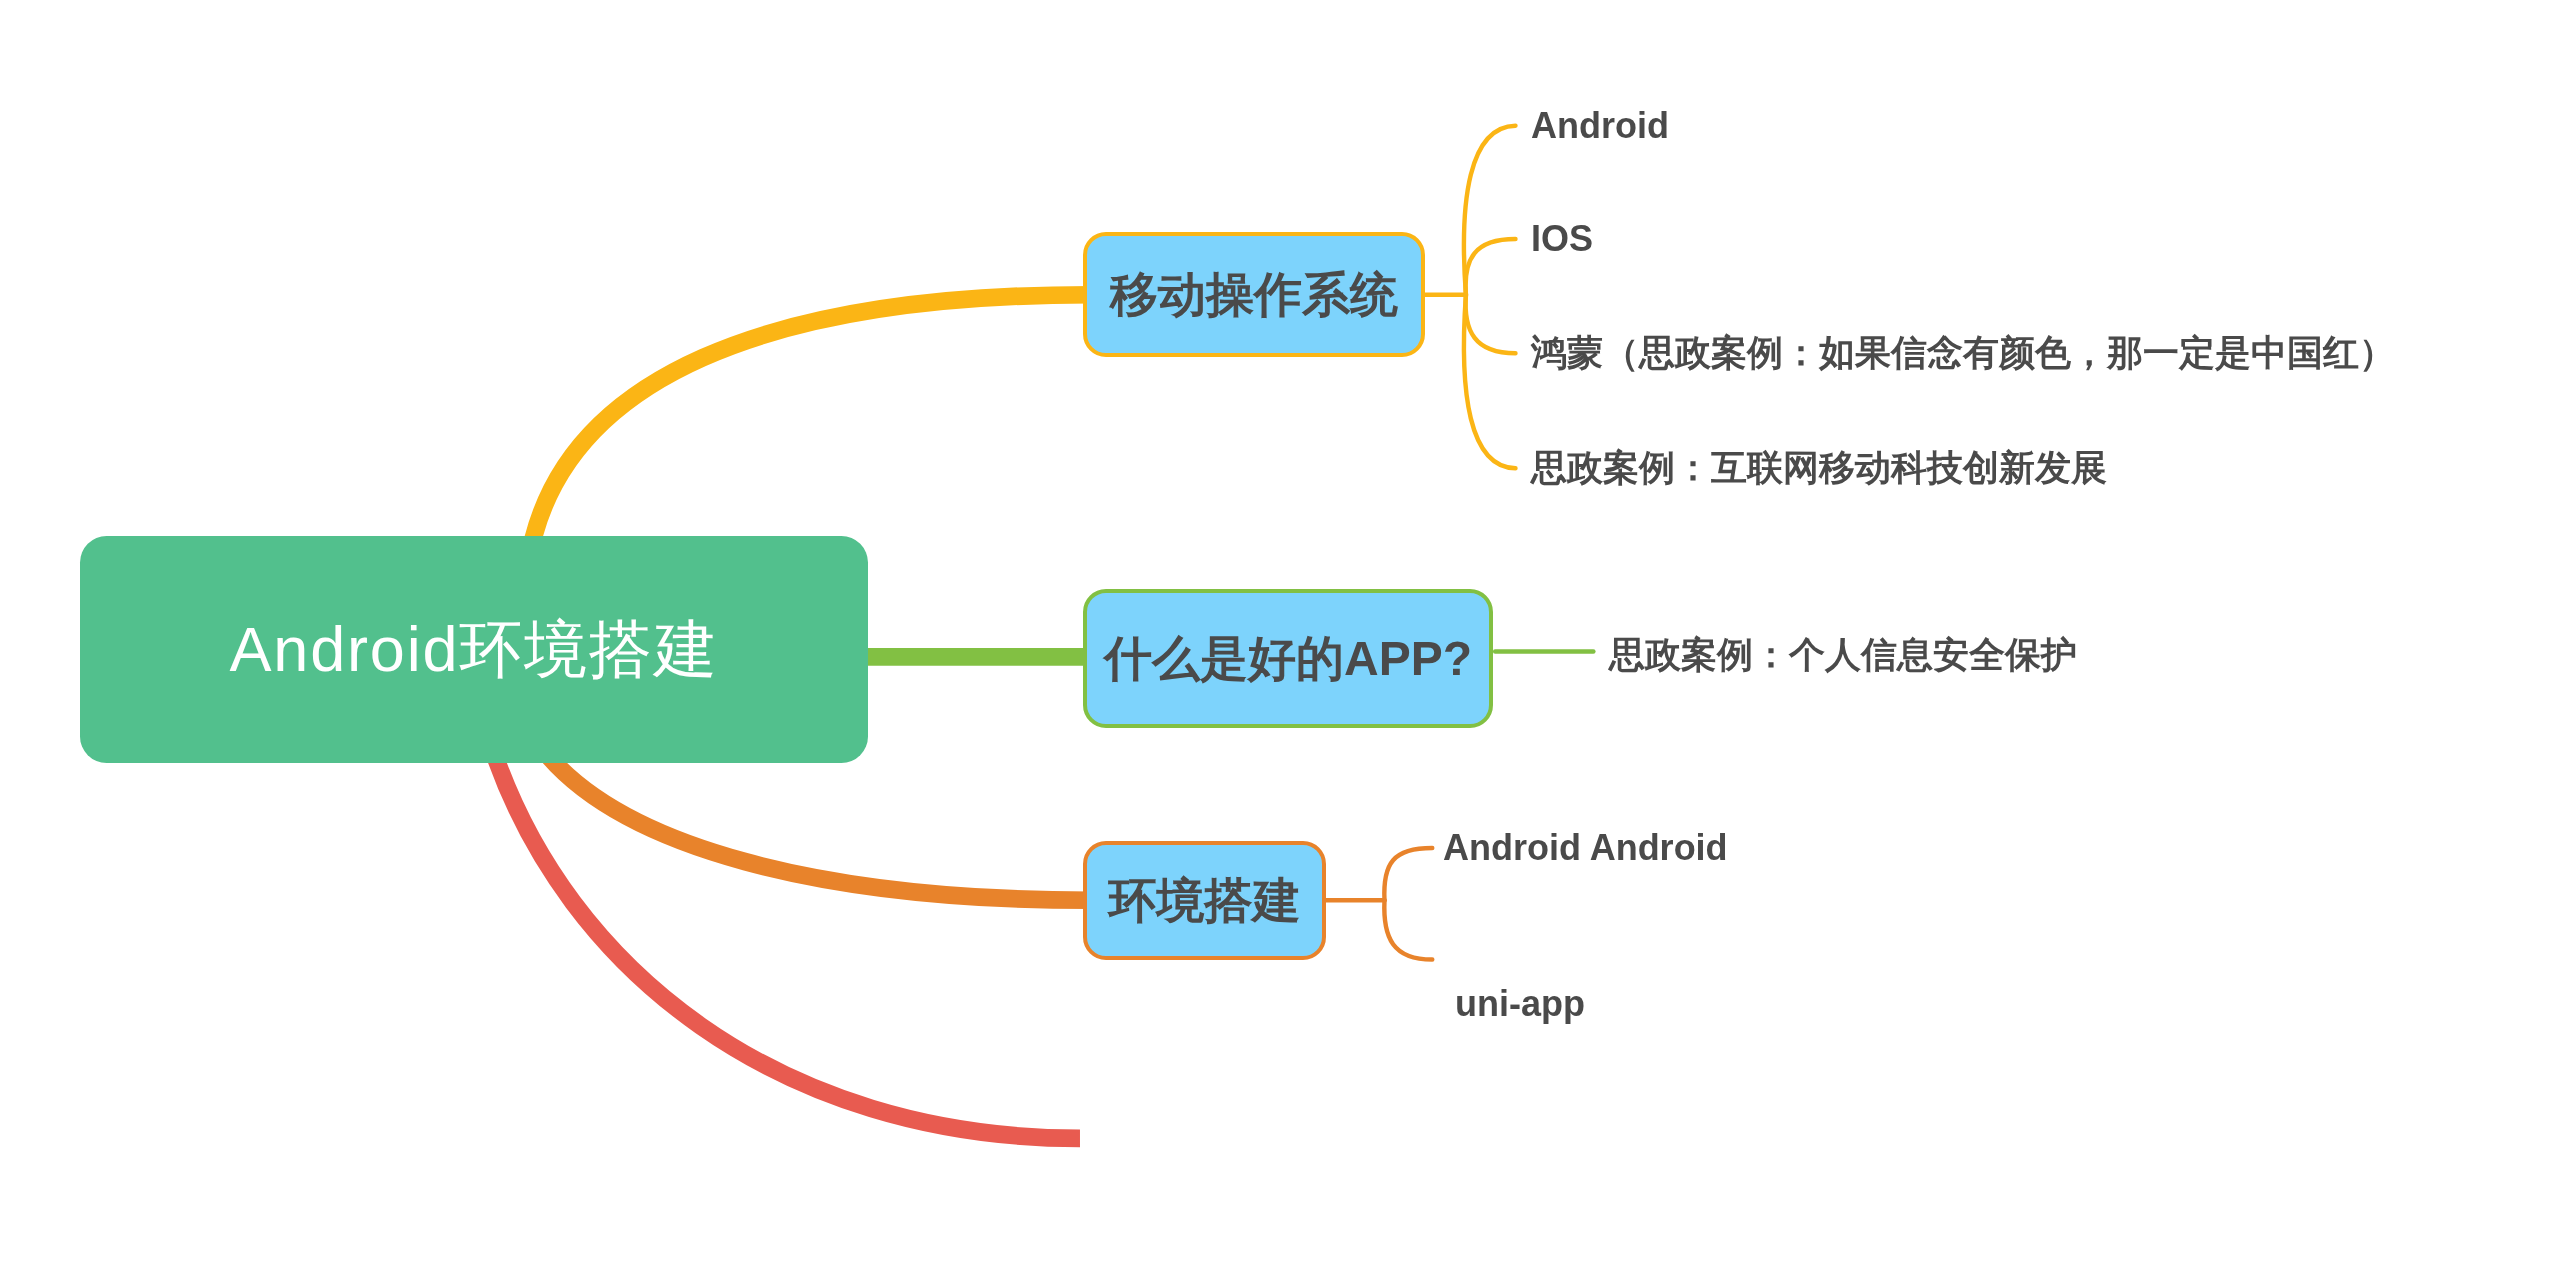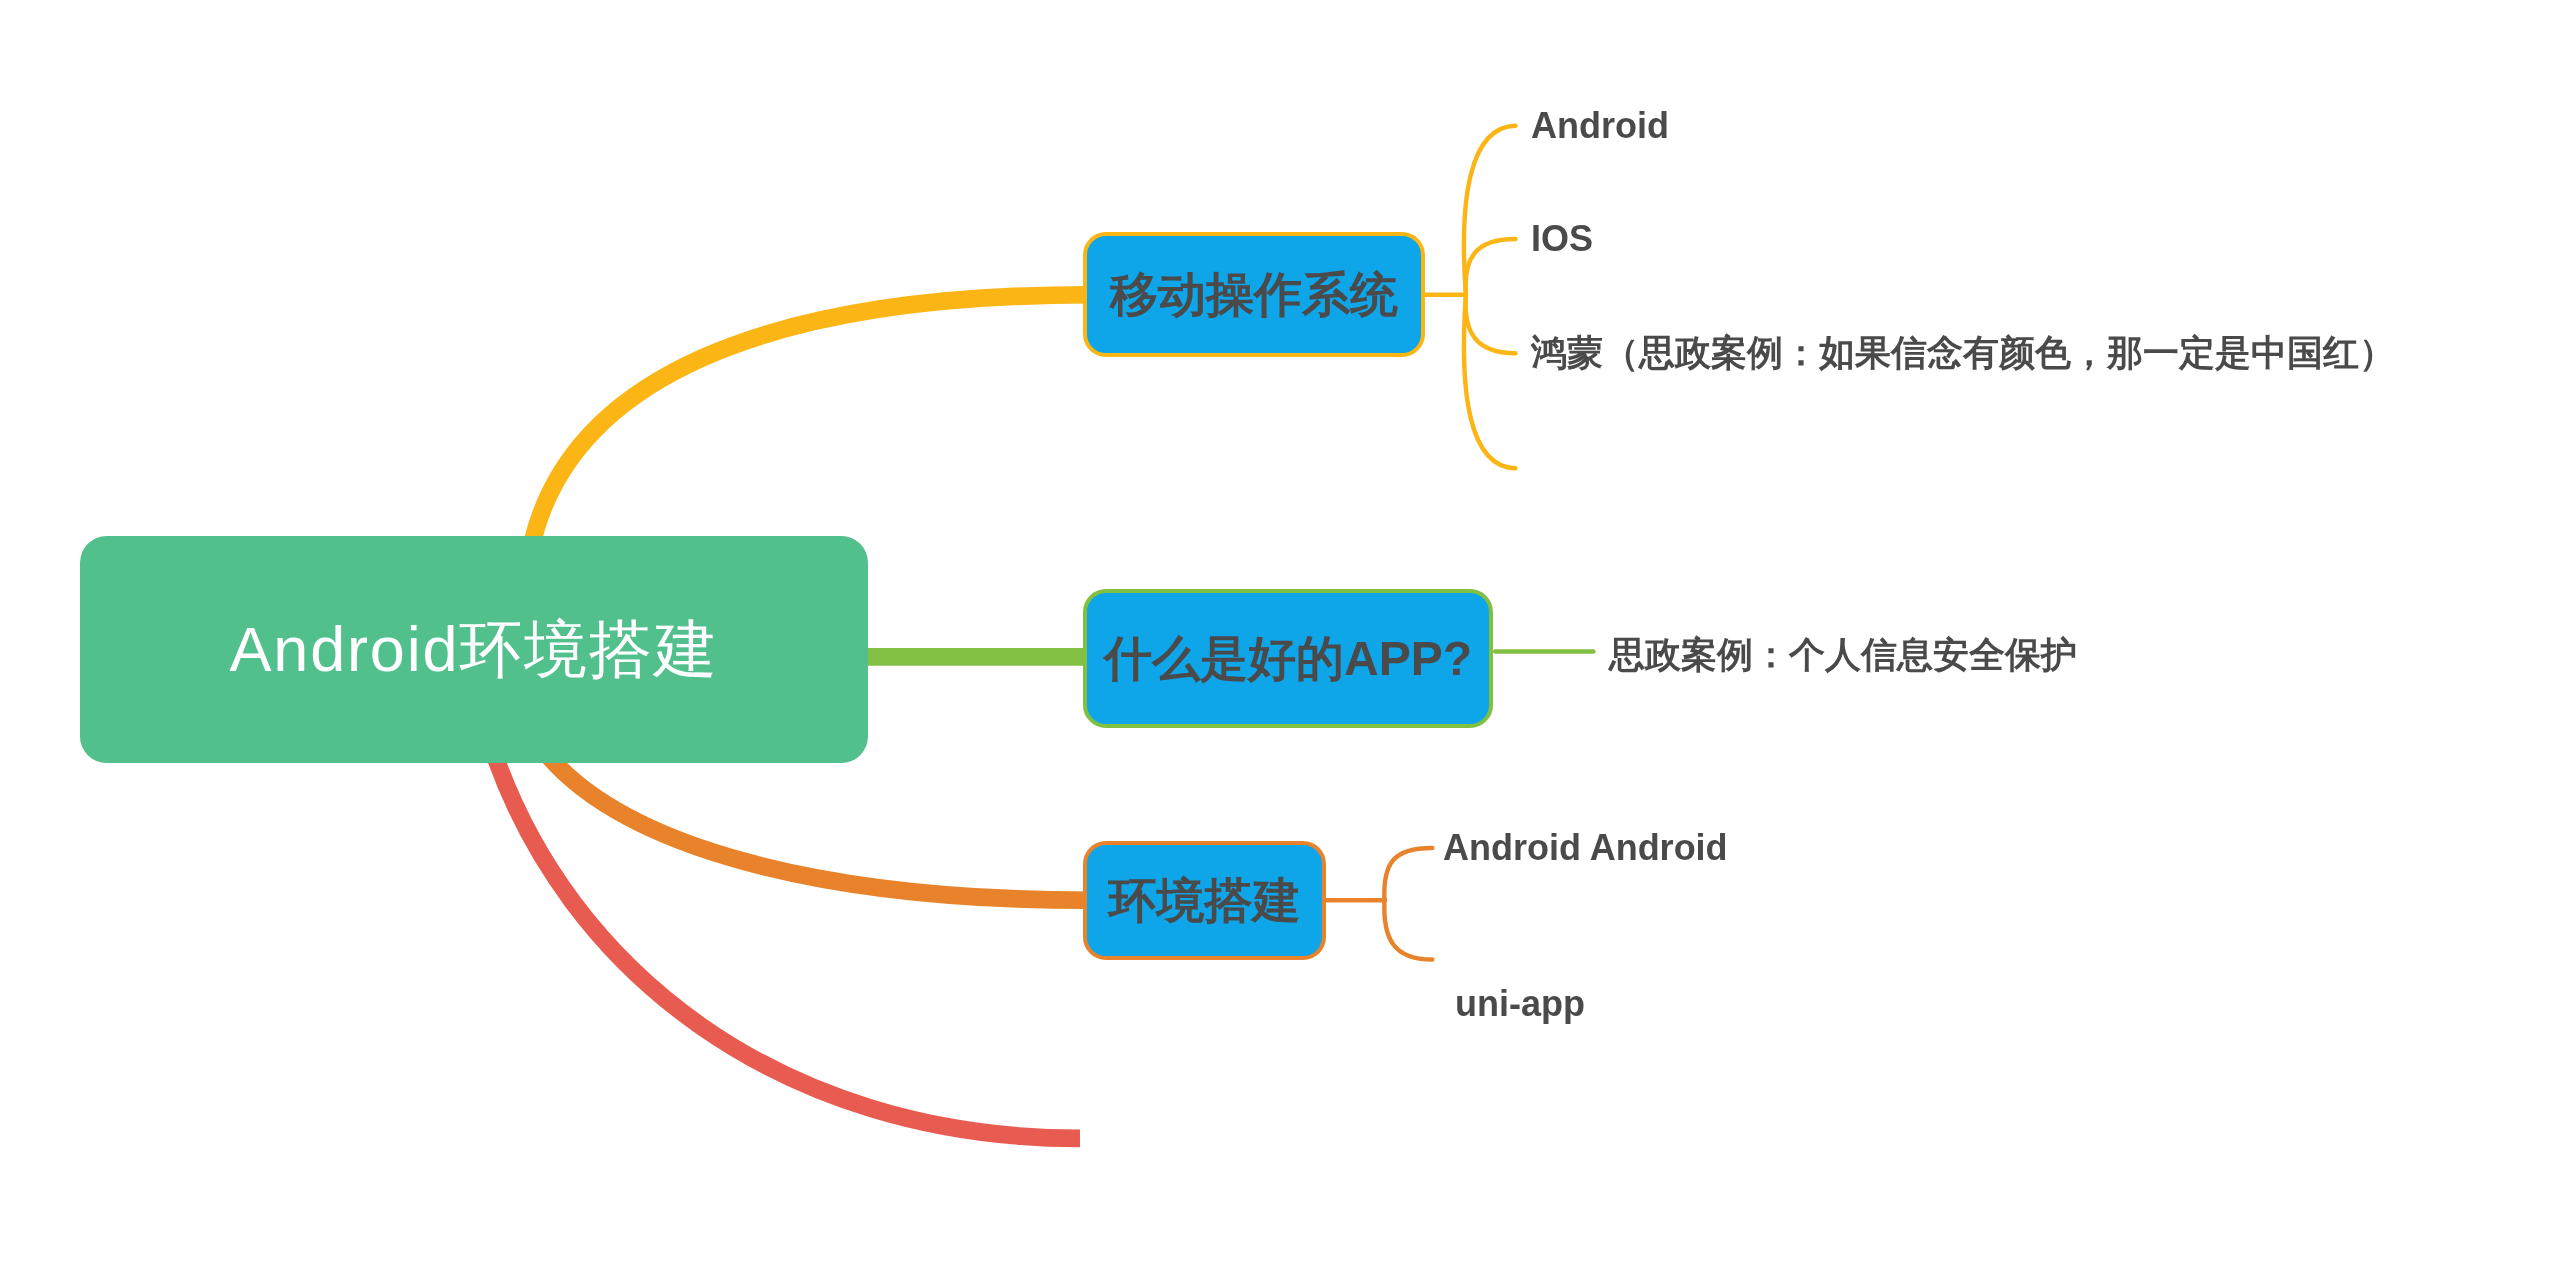--- a/index.html
+++ b/index.html
@@ -23,21 +23,21 @@
     z-index: 1;
   }
   svg.connectors path { fill: none; }
   .thick { stroke-width: 20; stroke-linecap: butt; }
   .thin  { stroke-width: 5;  stroke-linecap: round; }
 
   .node {
     position: absolute;
     z-index: 2;
     box-sizing: border-box;
-    background: #0ea5e9;
+    background: #7dd3fc;
     display: flex;
     align-items: center;
     justify-content: center;
     white-space: nowrap;
   }
   .root-node {
     left: 80px; top: 536px;
     width: 788px; height: 227px;
     border-radius: 26.6px;
     color: #ffffff;
@@ -108,20 +108,21 @@
 
   <div class="node branch-node branch-env-setup" style="border-color: rgb(232, 131, 43);">环境搭建</div>
 
 
   <div class="child-label c-android">Android</div>
 
   <div class="child-label c-ios">IOS</div>
 
   <div class="child-label c-harmony">鸿蒙（思政案例：如果信念有颜色，那一定是中国红）</div>
 
+  <div class="child-label c-sz-tech">思政案例：互联网移动科技创新发展</div>
 
   <div class="child-label c-sz-priv">思政案例：个人信息安全保护</div>
 
   <div class="child-label c-studio">Android Android</div>
 
   <div class="child-label c-uniapp">uni-app</div>
 
 </div>
 
 

